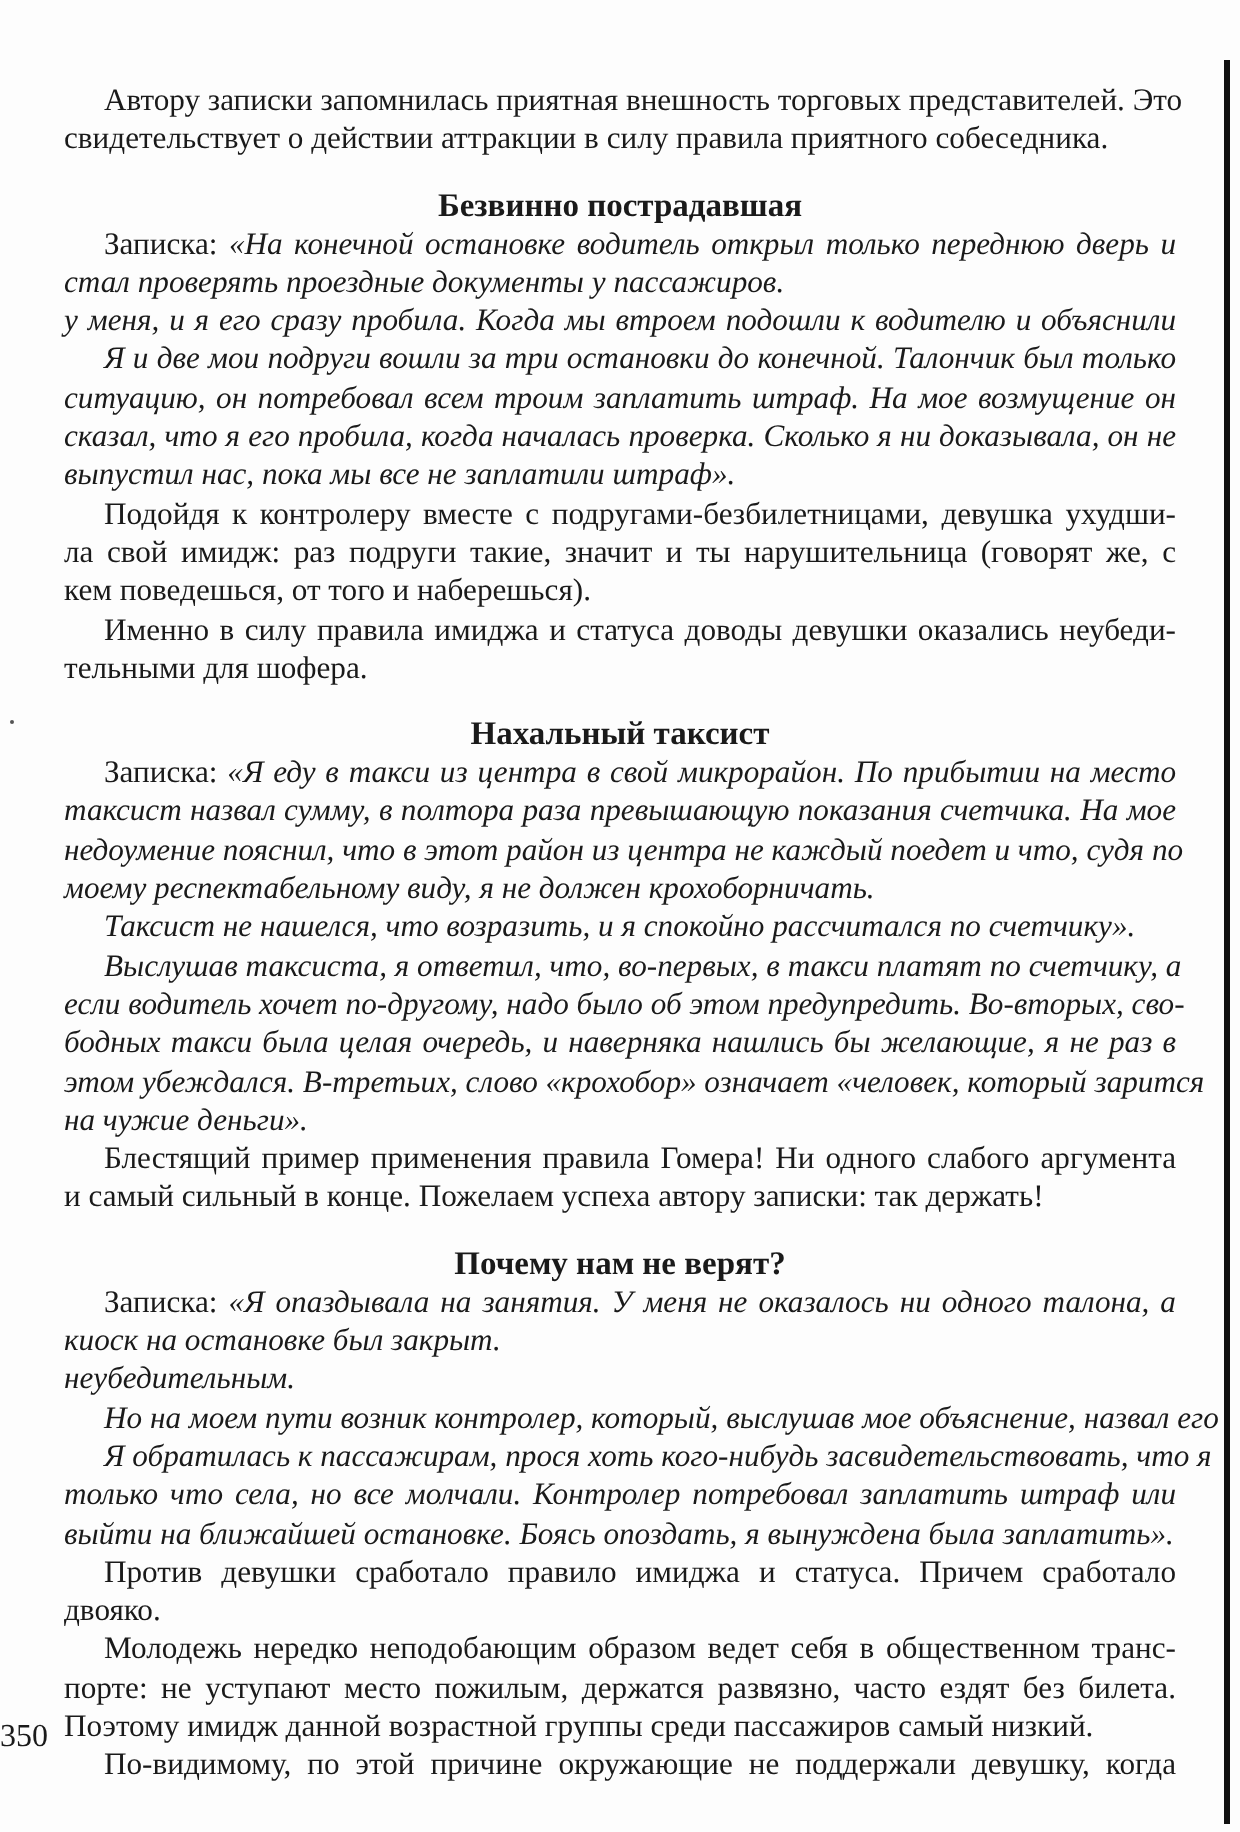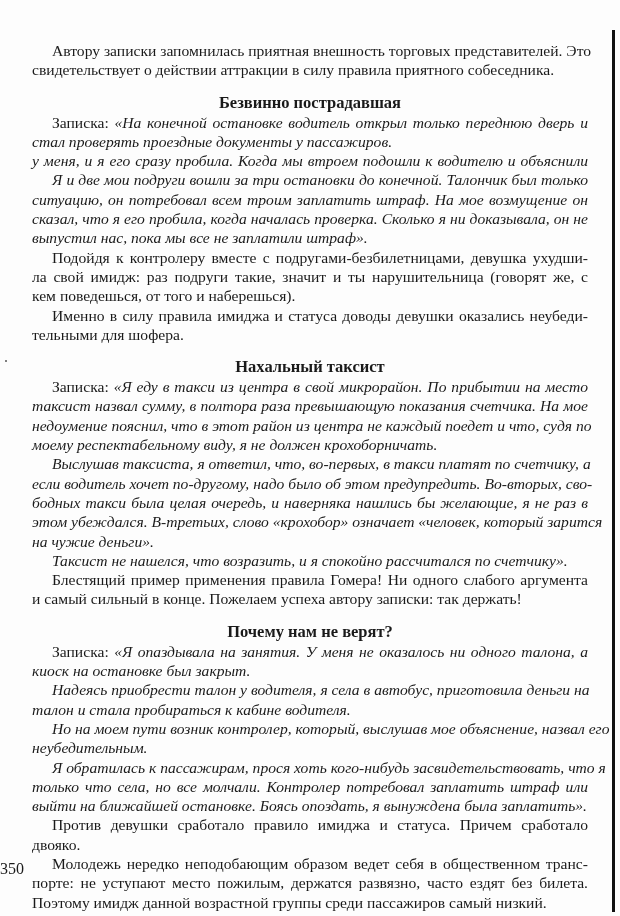--- a/index.html
+++ b/index.html
@@ -54,46 +54,42 @@
       </div>
       <div class="gap-m"></div>
       <div class="heading">Нахальный  таксист</div>
       <div>
         <div class="line indent"><span>Записка: </span><span class="it">«Я еду в такси из центра в свой микрорайон. По прибытии на место</span></div>
         <div class="line"><span class="it">таксист назвал сумму, в полтора раза превышающую показания счетчика. На мое</span></div>
         <div class="line"><span class="it">недоумение пояснил, что в этот район из центра не каждый поедет и что, судя по</span></div>
         <div class="line last"><span class="it">моему респектабельному виду, я не должен крохоборничать.</span></div>
       </div>
       <div>
+        <div class="line indent last"><span class="it">Таксист не нашелся, что возразить, и я спокойно рассчитался по счетчику».</span></div>
+      </div>
+      <div>
         <div class="line indent"><span class="it">Выслушав таксиста, я ответил, что, во-первых, в такси платят по счетчику, а</span></div>
         <div class="line"><span class="it">если водитель хочет по-другому, надо было об этом предупредить. Во-вторых, сво-</span></div>
         <div class="line"><span class="it">бодных такси была целая очередь, и наверняка нашлись бы желающие, я не раз в</span></div>
         <div class="line"><span class="it">этом убеждался. В-третьих, слово «крохобор» означает «человек, который зарится</span></div>
         <div class="line last"><span class="it">на чужие деньги».</span></div>
-      </div>
-      <div>
-        <div class="line indent last"><span class="it">Таксист не нашелся, что возразить, и я спокойно рассчитался по счетчику».</span></div>
       </div>
       <div>
         <div class="line indent"><span>Блестящий пример применения правила Гомера! Ни одного слабого аргумента</span></div>
         <div class="line last"><span>и самый сильный в конце. Пожелаем успеха автору записки: так держать!</span></div>
       </div>
       <div class="gap-m"></div>
       <div class="heading">Почему нам не верят?</div>
       <div>
         <div class="line indent"><span>Записка: </span><span class="it">«Я опаздывала на занятия. У меня не оказалось ни одного талона, а</span></div>
         <div class="line last"><span class="it">киоск на остановке был закрыт.</span></div>
       </div>
       <div>
-        <div class="line indent"><span class="it">Надеясь приобрести талон у водителя, я села в автобус, приготовила деньги на</span></div>
-        <div class="line last"><span class="it">талон и стала пробираться к кабине водителя.</span></div>
-      </div>
-      <div>
+        <div class="line last"><span class="it">неубедительным.</span></div>
         <div class="line indent"><span class="it">Но на моем пути возник контролер, который, выслушав мое объяснение, назвал его</span></div>
-        <div class="line last"><span class="it">неубедительным.</span></div>
       </div>
       <div>
         <div class="line indent"><span class="it">Я обратилась к пассажирам, прося хоть кого-нибудь засвидетельствовать, что я</span></div>
         <div class="line"><span class="it">только что села, но все молчали. Контролер потребовал заплатить штраф или</span></div>
         <div class="line last"><span class="it">выйти на ближайшей остановке. Боясь опоздать, я вынуждена была заплатить».</span></div>
       </div>
       <div>
         <div class="line indent"><span>Против девушки сработало правило имиджа и статуса. Причем сработало</span></div>
         <div class="line last"><span>двояко.</span></div>
       </div>

